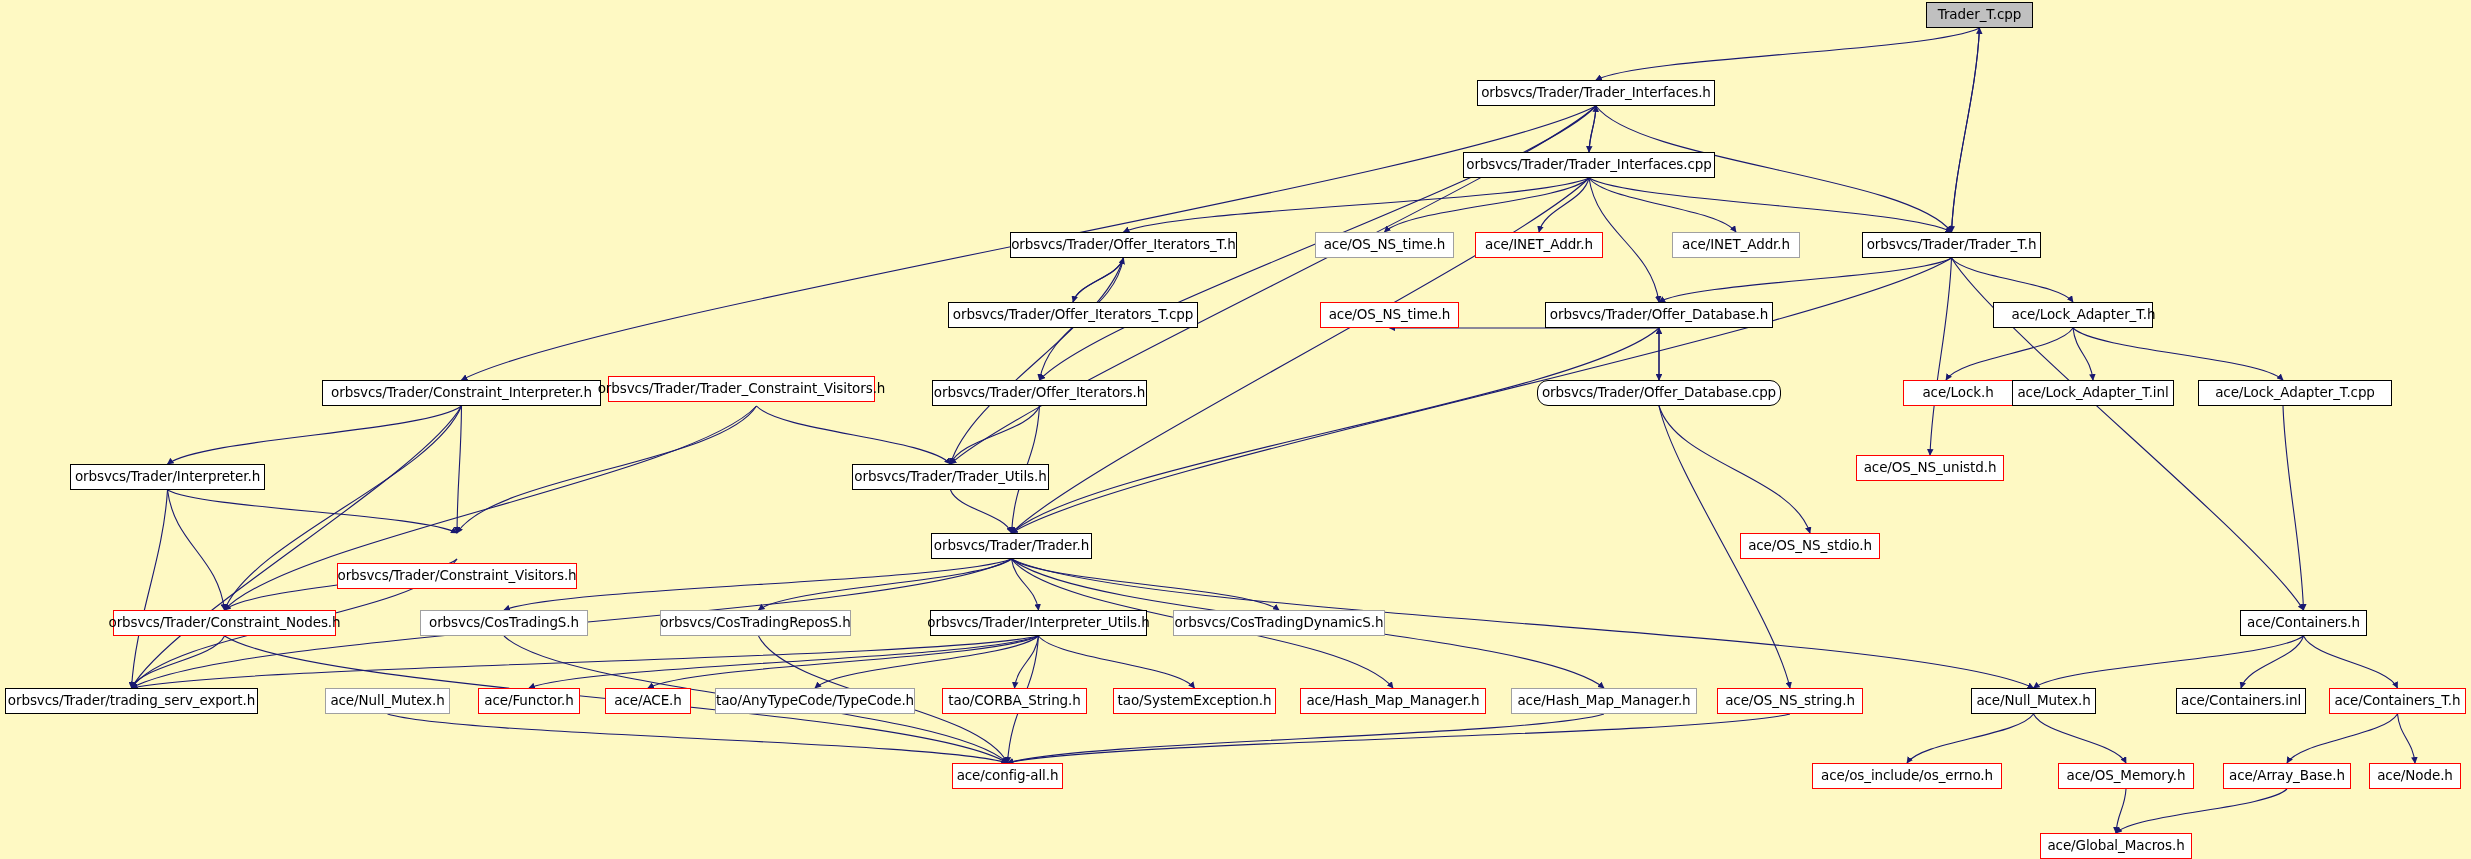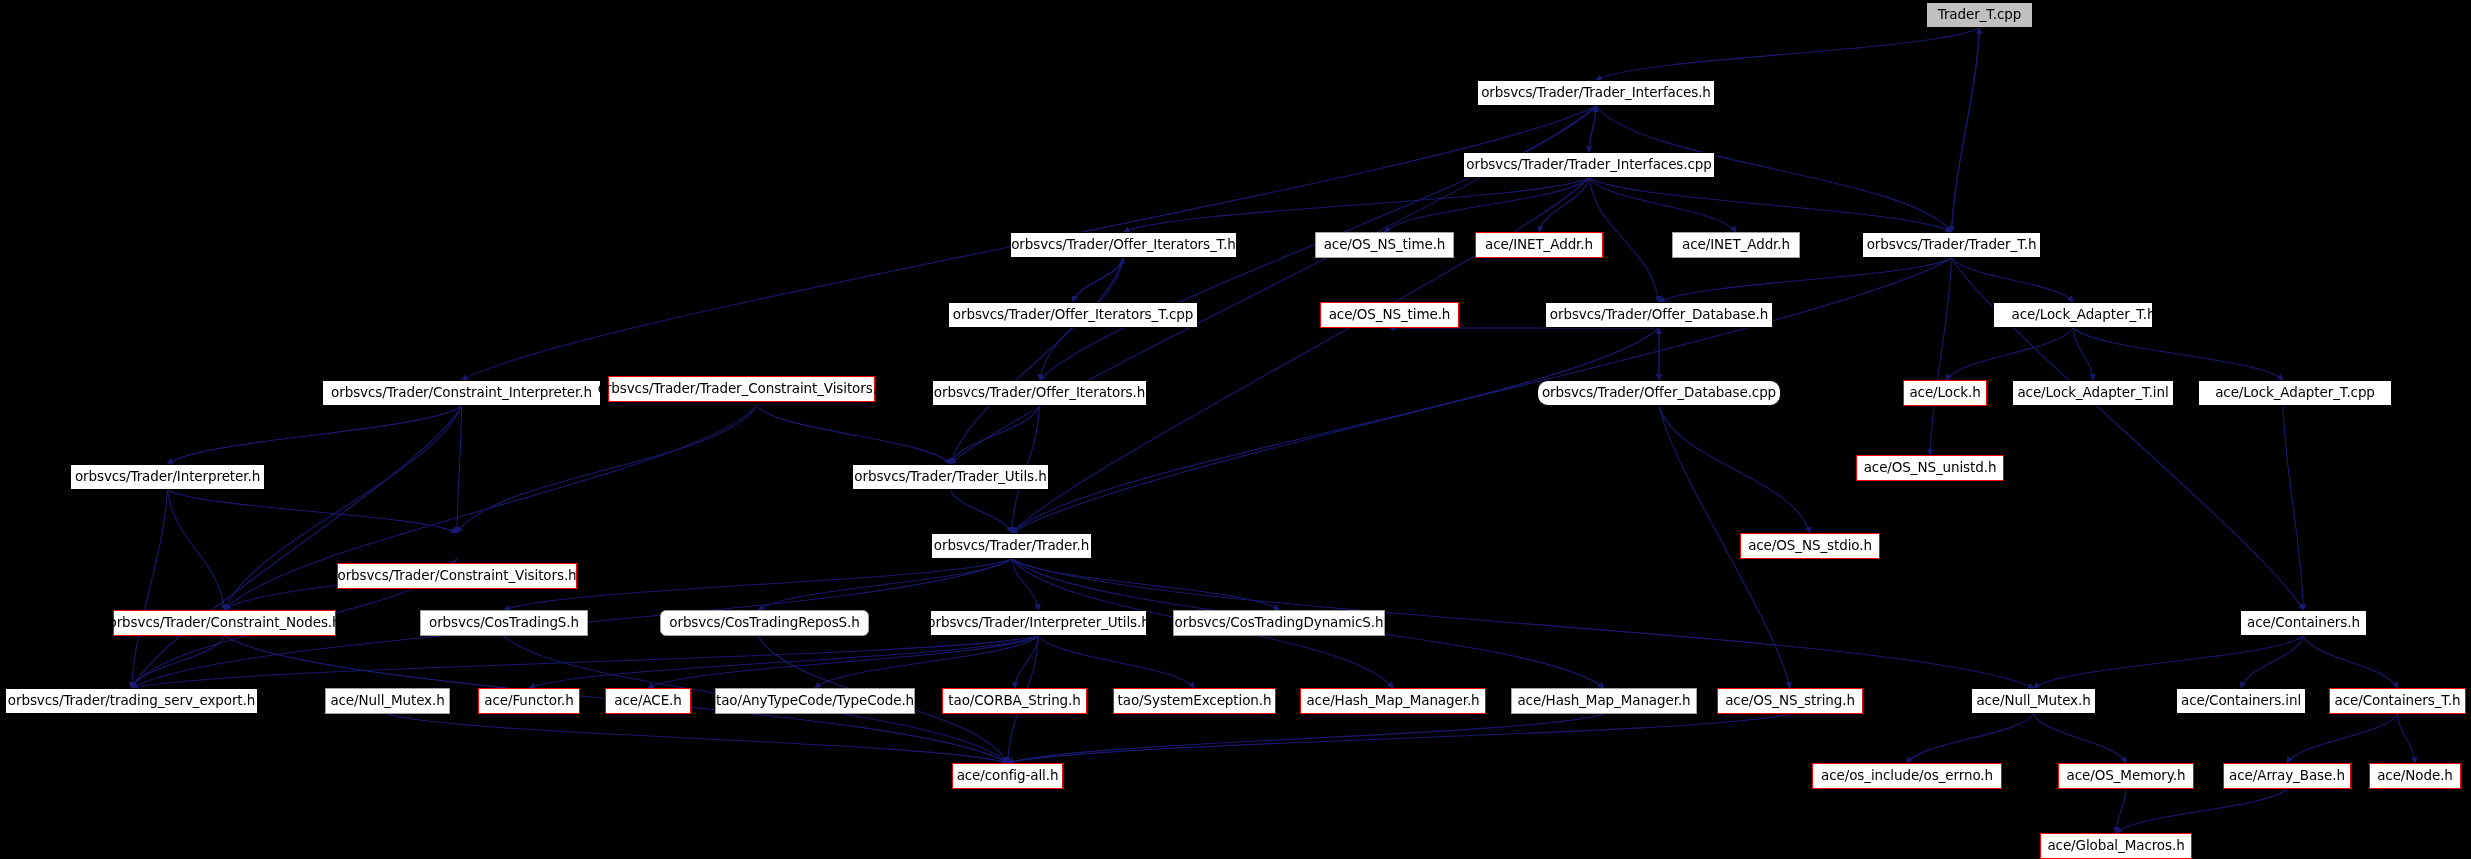--- a/index.html
+++ b/index.html
@@ -1,20 +1,20 @@
 <!DOCTYPE html>
 <html><head>
 <meta charset="utf-8">
 <style>
   html,body{margin:0;padding:0;background:#ffffff;}
   #canvas{
     position:relative;
     width:2471px;
     height:859px;
-    background:#000000;
+    background:#fef9c3;
     font-family:"DejaVu Sans", sans-serif;
     overflow:hidden;
   }
   svg.edges{
     position:absolute;
     left:0; top:0;
     width:2471px; height:859px;
     pointer-events:none;
   }
   .node{
@@ -174,21 +174,21 @@
       </div>
       <div class="node red" style="left: 608px; top: 376px; width: 267px;">
         <span class="lbl">orbsvcs/Trader/Trader_Constraint_Visitors.h</span>
       </div>
       <div class="node " style="left: 932px; top: 380px; width: 215px;">
         <span class="lbl">orbsvcs/Trader/Offer_Iterators.h</span>
       </div>
       <div class="node " style="left: 1537px; top: 380px; width: 244px; border-radius: 11px;">
         <span class="lbl">orbsvcs/Trader/Offer_Database.cpp</span>
       </div>
-      <div class="node red" style="left: 1903px; top: 380px; width: 84px;">
+      <div class="node red" style="left: 1903px; top: 380px; width: 110px;">
         <span class="lbl">ace/Lock.h</span>
       </div>
       <div class="node " style="left: 2012px; top: 380px; width: 162px;">
         <span class="lbl">ace/Lock_Adapter_T.inl</span>
       </div>
       <div class="node " style="left: 2198px; top: 380px; width: 194px;">
         <span class="lbl">ace/Lock_Adapter_T.cpp</span>
       </div>
       <div class="node " style="left: 70px; top: 464px; width: 195px;">
         <span class="lbl">orbsvcs/Trader/Interpreter.h</span>
@@ -207,21 +207,21 @@
       </div>
       <div class="node red" style="left: 1740px; top: 533px; width: 140px;">
         <span class="lbl">ace/OS_NS_stdio.h</span>
       </div>
       <div class="node red" style="left: 113px; top: 610px; width: 223px;">
         <span class="lbl">orbsvcs/Trader/Constraint_Nodes.h</span>
       </div>
       <div class="node gray" style="left: 420px; top: 610px; width: 168px;">
         <span class="lbl">orbsvcs/CosTradingS.h</span>
       </div>
-      <div class="node gray" style="left: 660px; top: 610px; width: 209px; border-radius: 6px;">
+      <div class="node gray" style="left: 660px; top: 610px; width: 191px;">
         <span class="lbl">orbsvcs/CosTradingReposS.h</span>
       </div>
       <div class="node " style="left: 930px; top: 610px; width: 217px;">
         <span class="lbl">orbsvcs/Trader/Interpreter_Utils.h</span>
       </div>
       <div class="node gray" style="left: 1173px; top: 610px; width: 212px;">
         <span class="lbl">orbsvcs/CosTradingDynamicS.h</span>
       </div>
       <div class="node " style="left: 2240px; top: 610px; width: 127px;">
         <span class="lbl">ace/Containers.h</span>

